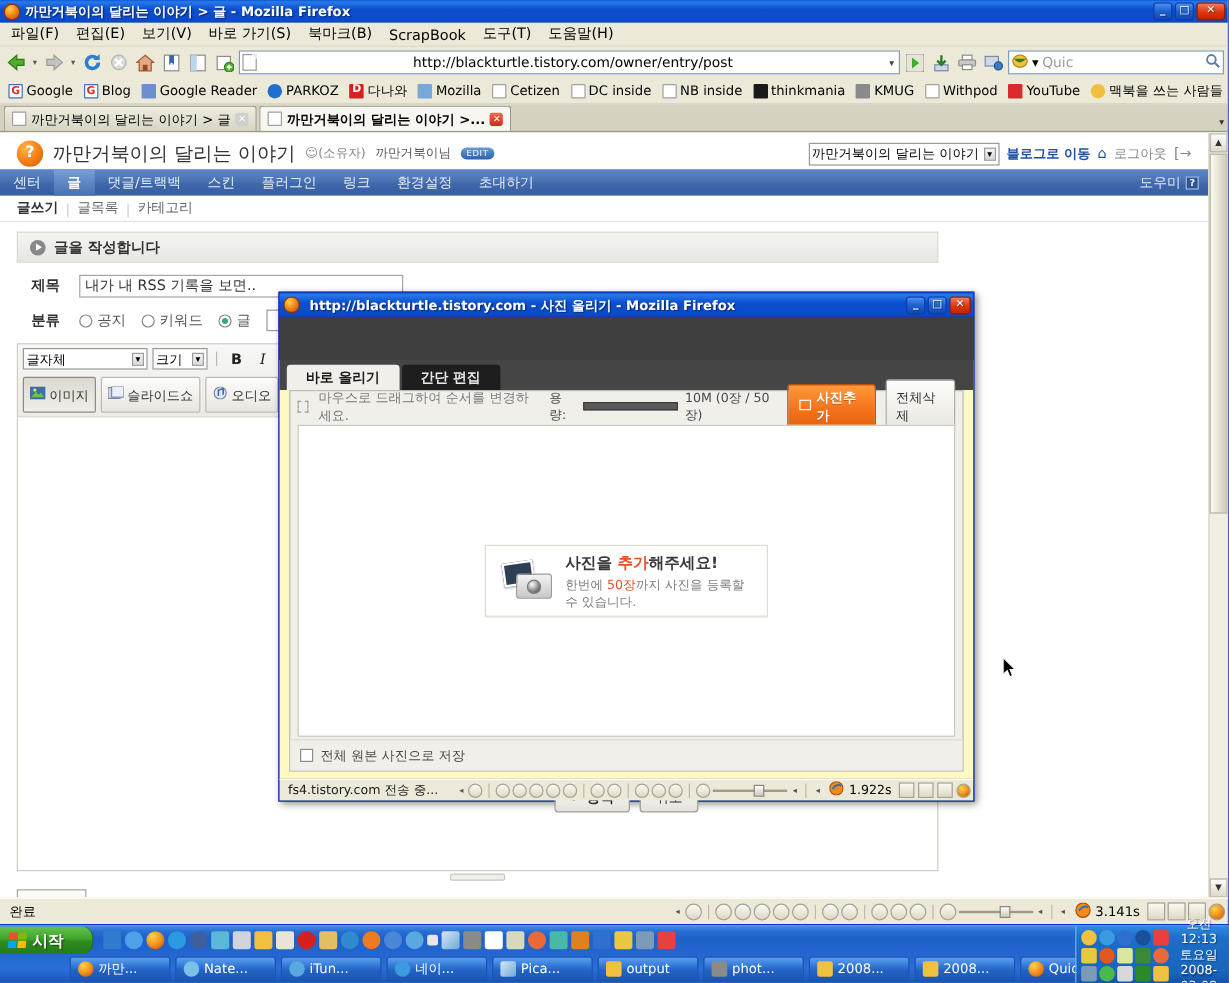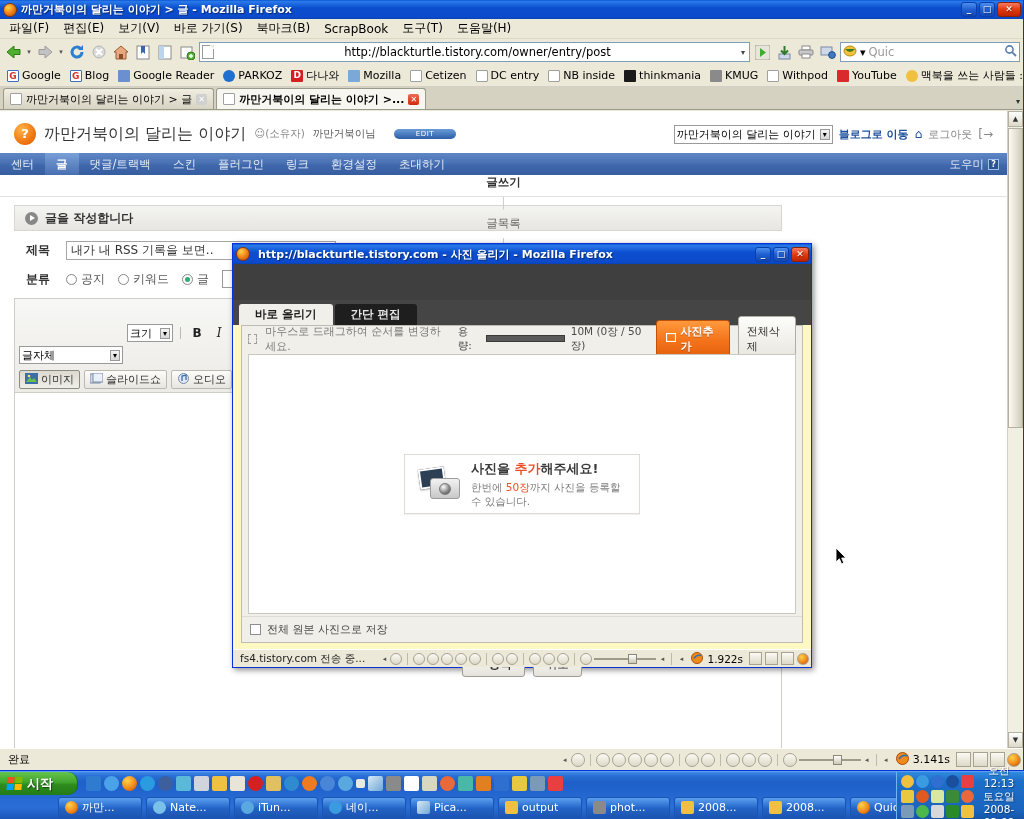--- a/index.html
+++ b/index.html
@@ -135,35 +135,35 @@
   .ff-status .stxt { padding: 0 6px; flex: 0 0 auto; }
   .ff-status .spacer { flex: 1 1 auto; }
   .mini-btn { width: 14px; height: 14px; border:1px solid #a8a294; border-radius:7px;
               background: linear-gradient(180deg,#fbfaf4,#ddd8c6); display:inline-block; }
   .mini-sq  { width: 15px; height: 15px; border:1px solid #a8a294;
               background: linear-gradient(180deg,#fbfaf4,#ddd8c6); display:inline-block; }
 
   
   .tis { position: absolute; left:0; top:0; right:16px; bottom:0; background:#fff; overflow:hidden;}
   .tis-head {
-    height: 42px; background: #fff; display: flex; align-items: center;
+    height: 30px; background: #fff; display: flex; align-items: center;
     padding: 4px 8px 0 14px; gap: 8px;
   }
   .tis-logo {
     width: 22px; height: 22px; border-radius: 50%;
     background: radial-gradient(circle at 35% 30%, #ffb44a 0%, #f37c14 55%, #d35a05 100%);
     position: relative; flex:0 0 auto;
   }
   .tis-logo:after { content:"?"; position:absolute; inset:0; color:#fff; font-weight:bold;
                     font-size:13px; text-align:center; line-height:22px; }
   .tis-blogname { font-size: 16px; color: #333; font-weight: normal; }
   .tis-owner { font-size: 10.5px; color: #888; }
   .tis-ownername { font-size: 10.5px; color: #555; }
   .edit-badge { background: linear-gradient(180deg,#6b9bd8,#2c5fa8); color:#fff; font-size:7px;
-                padding: 1px 22px; border-radius: 7px; letter-spacing:.5px;margin-left:10px; }
+                padding: 1px 5px; border-radius: 7px; letter-spacing:.5px; }
   .tis-headright { margin-left:auto; display:flex; align-items:center; gap:6px; padding-right:6px;}
   .tis-select {
     border: 1px solid #9a9a9a; background:#fff; font-size: 11px; padding: 1px 2px;
     display:flex; align-items:center; gap:4px;
   }
   .tis-select .cv { font-size:8px; background: linear-gradient(180deg,#f4f4f4,#d8d8d8);
                     border:1px solid #9a9a9a; padding:0 2px;}
   .tis-link-b { color:#1c4f9c; font-weight:bold; font-size:11px; }
   .tis-link-g { color:#888; font-size:11px; }
   .home-ico { color:#1c4f9c; font-size:12px; }
@@ -176,21 +176,20 @@
   .tis-nav .ni { padding: 0 11px; display:flex; align-items:center; color:#e5ecf8; cursor:pointer;}
   .tis-nav .ni.active { background: linear-gradient(180deg,#7a9fd8,#486fb0); color:#fff; font-weight:bold;}
   .tis-nav .helper { margin-left:auto; padding-right:8px; display:flex; align-items:center; gap:4px; color:#dce6f5;}
   .qmark { width:11px; height:11px; background:#2b5490; border:1px solid #9fc0e8; color:#fff;
            font-size:8px; line-height:10px; text-align:center; font-weight:bold;}
 
   .tis-sub {
     height: 22px; display:flex; align-items:center; gap:6px;
     padding: 0 14px; font-size: 11.5px; color:#666;
     border-bottom: 1px solid #e3e3e3;
-    flex-direction: column;
   }
   .tis-sub .cur { color:#333; font-weight:bold; }
   .tis-sub .sep { color:#ccc; }
 
   .tis-body { padding: 8px 14px; }
   .panel-head {
     height: 26px; background: linear-gradient(180deg,#f4f4f2,#e7e6e1);
     border: 1px solid #d8d6cf; display:flex; align-items:center; gap:7px;
     padding-left: 10px; width: 768px; font-size: 12px; color:#333; font-weight:bold;
   }
@@ -211,21 +210,21 @@
   .editor-tools {
     margin-top: 10px; width: 768px;
     border:1px solid #cfcdc6; background: linear-gradient(180deg,#f7f7f5,#ecebe6);
   }
   .etrow { display:flex; align-items:center; gap:4px; padding:3px 4px; }
   .sel-box {
     height:18px; border:1px solid #9a9a9a; background:#fff; font-size:11px;
     display:flex; align-items:center; justify-content:space-between; padding:0 2px; gap:6px;
   }
   .tbtn {
-    height:19px; border:1px solid #bcb9b0; background: linear-gradient(180deg,#fcfcfa,#e8e6df);
+    height:30px; border:1px solid #bcb9b0; background: linear-gradient(180deg,#fcfcfa,#e8e6df);
     display:flex; align-items:center; gap:3px; padding:0 5px; font-size:11px; color:#333; border-radius:2px;
   }
   .tbtn.pressed { border-color:#8d8a82; background: linear-gradient(180deg,#dcd9d0,#f0eee8); }
   .fmt { width:18px; height:18px; display:flex;align-items:center;justify-content:center;
          font-size:12px; color:#222; }
   .editor-canvas {
     width: 768px; height: 378px; border:1px solid #cfcdc6; border-top:none; background:#fff;
   }
   .editor-foot { width: 768px; display:flex; justify-content:center; padding-top:2px;}
   .grip { width: 46px; height: 6px; border:1px solid #c8c5bd; background:#efeee9; border-radius:2px;}
@@ -524,21 +523,21 @@
       <span class="bm">
         <span class="bmico" style="background:#7aa8d8;"></span>
         <span>Mozilla</span>
       </span>
       <span class="bm">
         <span class="bmico" style="background:#fff;border:1px solid #a0a0a0;"></span>
         <span>Cetizen</span>
       </span>
       <span class="bm">
         <span class="bmico" style="background:#fff;border:1px solid #a0a0a0;"></span>
-        <span>DC entry</span>
+        <span>DC inside</span>
       </span>
       <span class="bm">
         <span class="bmico" style="background:#fff;border:1px solid #a0a0a0;"></span>
         <span>NB inside</span>
       </span>
       <span class="bm">
         <span class="bmico" style="background:#1a1a1a;"></span>
         <span>thinkmania</span>
       </span>
       <span class="bm">
@@ -647,21 +646,21 @@
               <span>글</span>
             </span>
             <span class="sel-box" style="width:110px;">
               <span></span>
               <span class="cv" style="font-size:8px;background:linear-gradient(180deg,#f4f4f4,#d8d8d8);border:1px solid #9a9a9a;padding:0 2px;">▾</span>
             </span>
           </div>
 
           <div class="editor-tools">
             <div class="etrow">
-              <span class="sel-box" style="width:104px;margin-top:44px;">
+              <span class="sel-box" style="width:104px;">
                 <span>글자체</span>
                 <span class="cv" style="font-size:8px;background:linear-gradient(180deg,#f4f4f4,#d8d8d8);border:1px solid #9a9a9a;padding:0 2px;">▾</span>
               </span>
               <span class="sel-box" style="width:46px;">
                 <span>크기</span>
                 <span class="cv" style="font-size:8px;background:linear-gradient(180deg,#f4f4f4,#d8d8d8);border:1px solid #9a9a9a;padding:0 2px;">▾</span>
               </span>
               <span class="mb-sep"></span>
               <span class="fmt" style="font-weight:bold;">B</span>
               <span class="fmt" style="font-style:italic;font-family:'DejaVu Serif',serif;">I</span>

